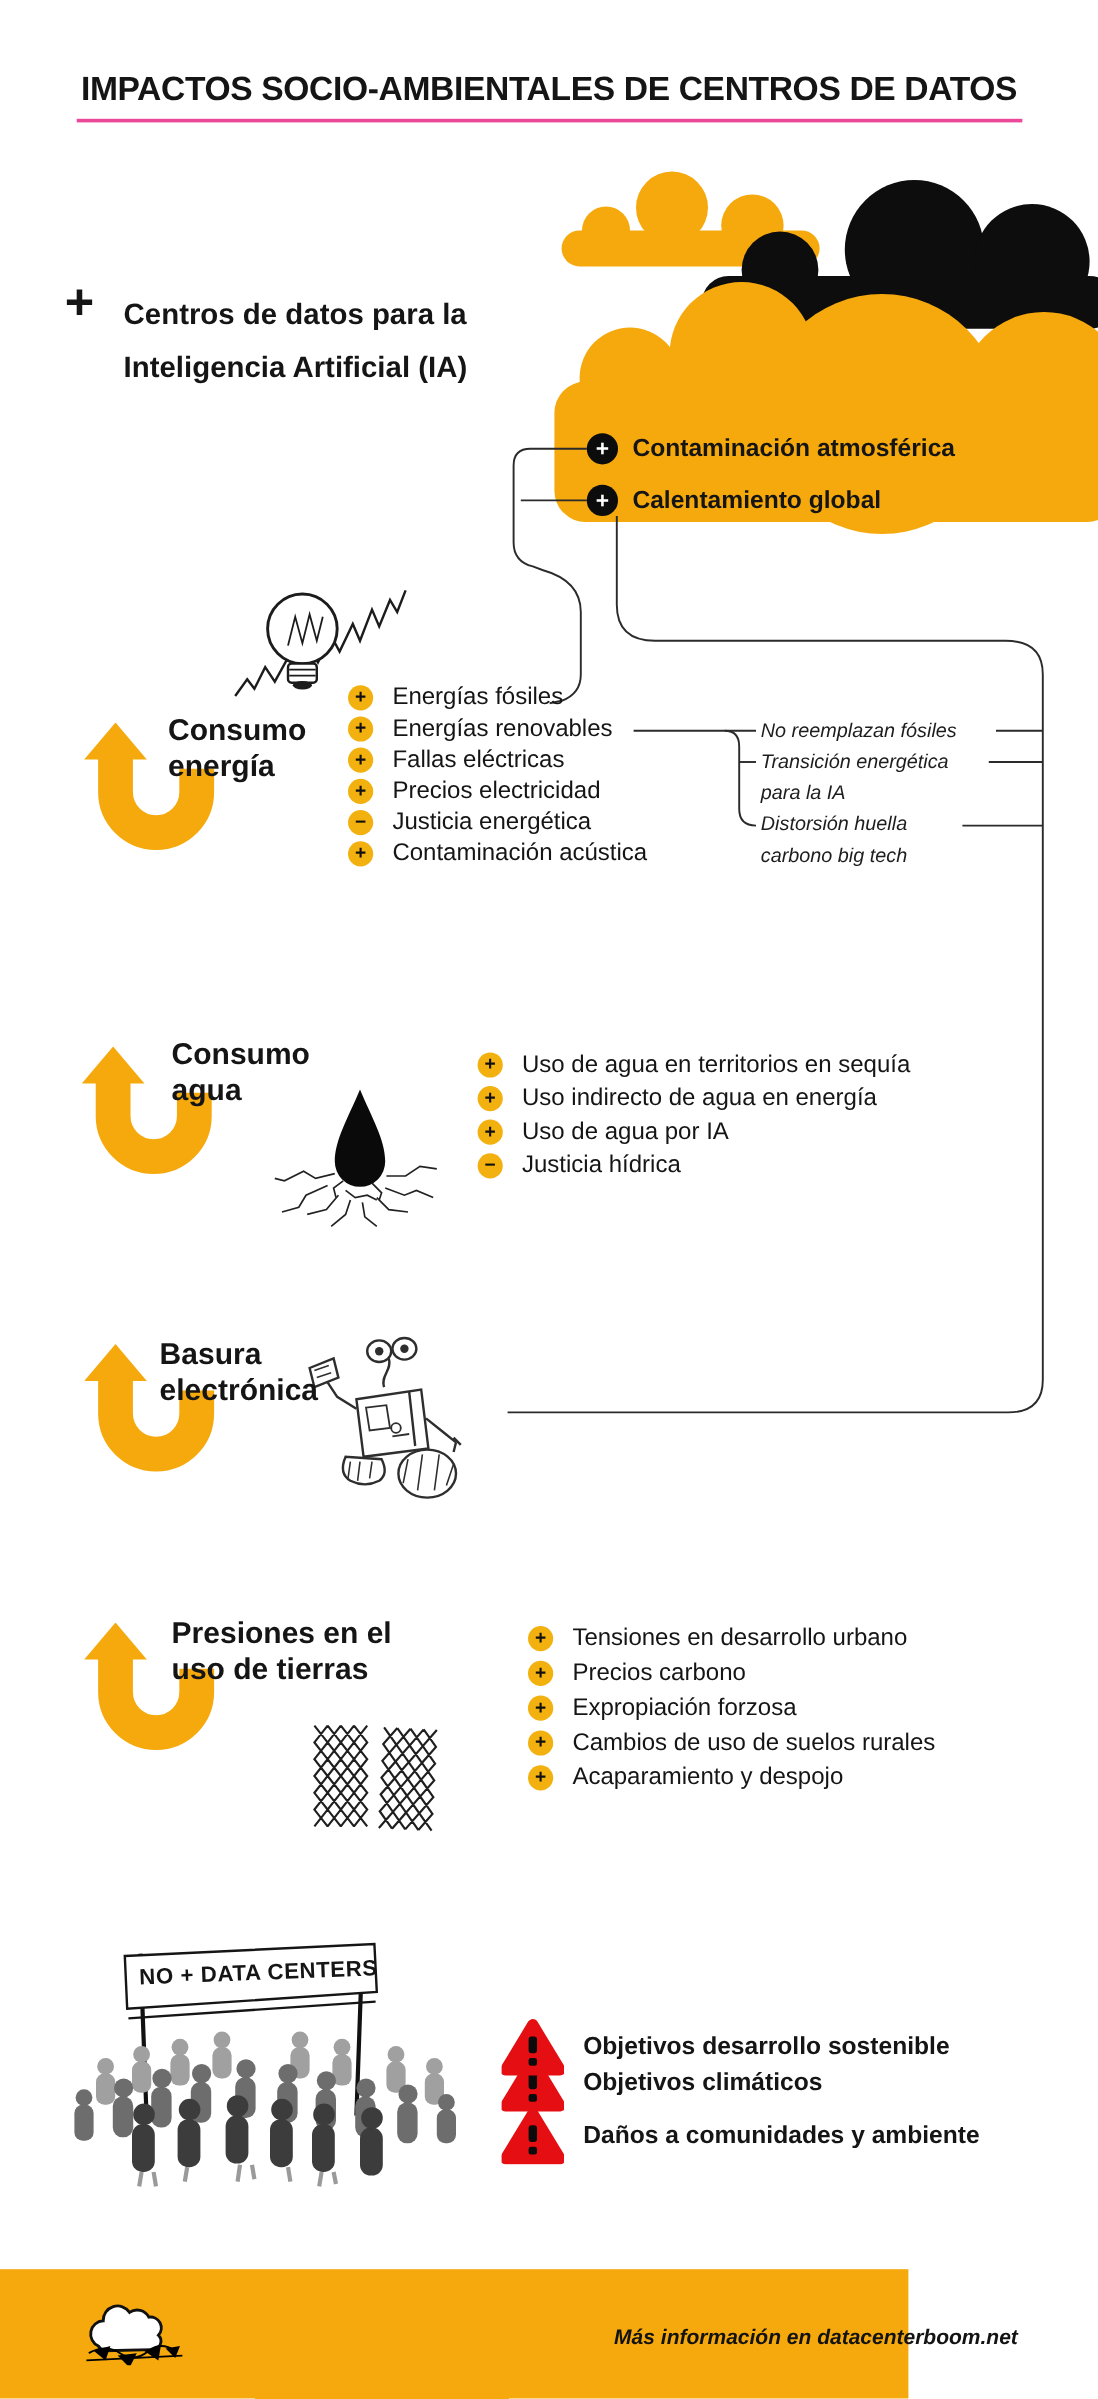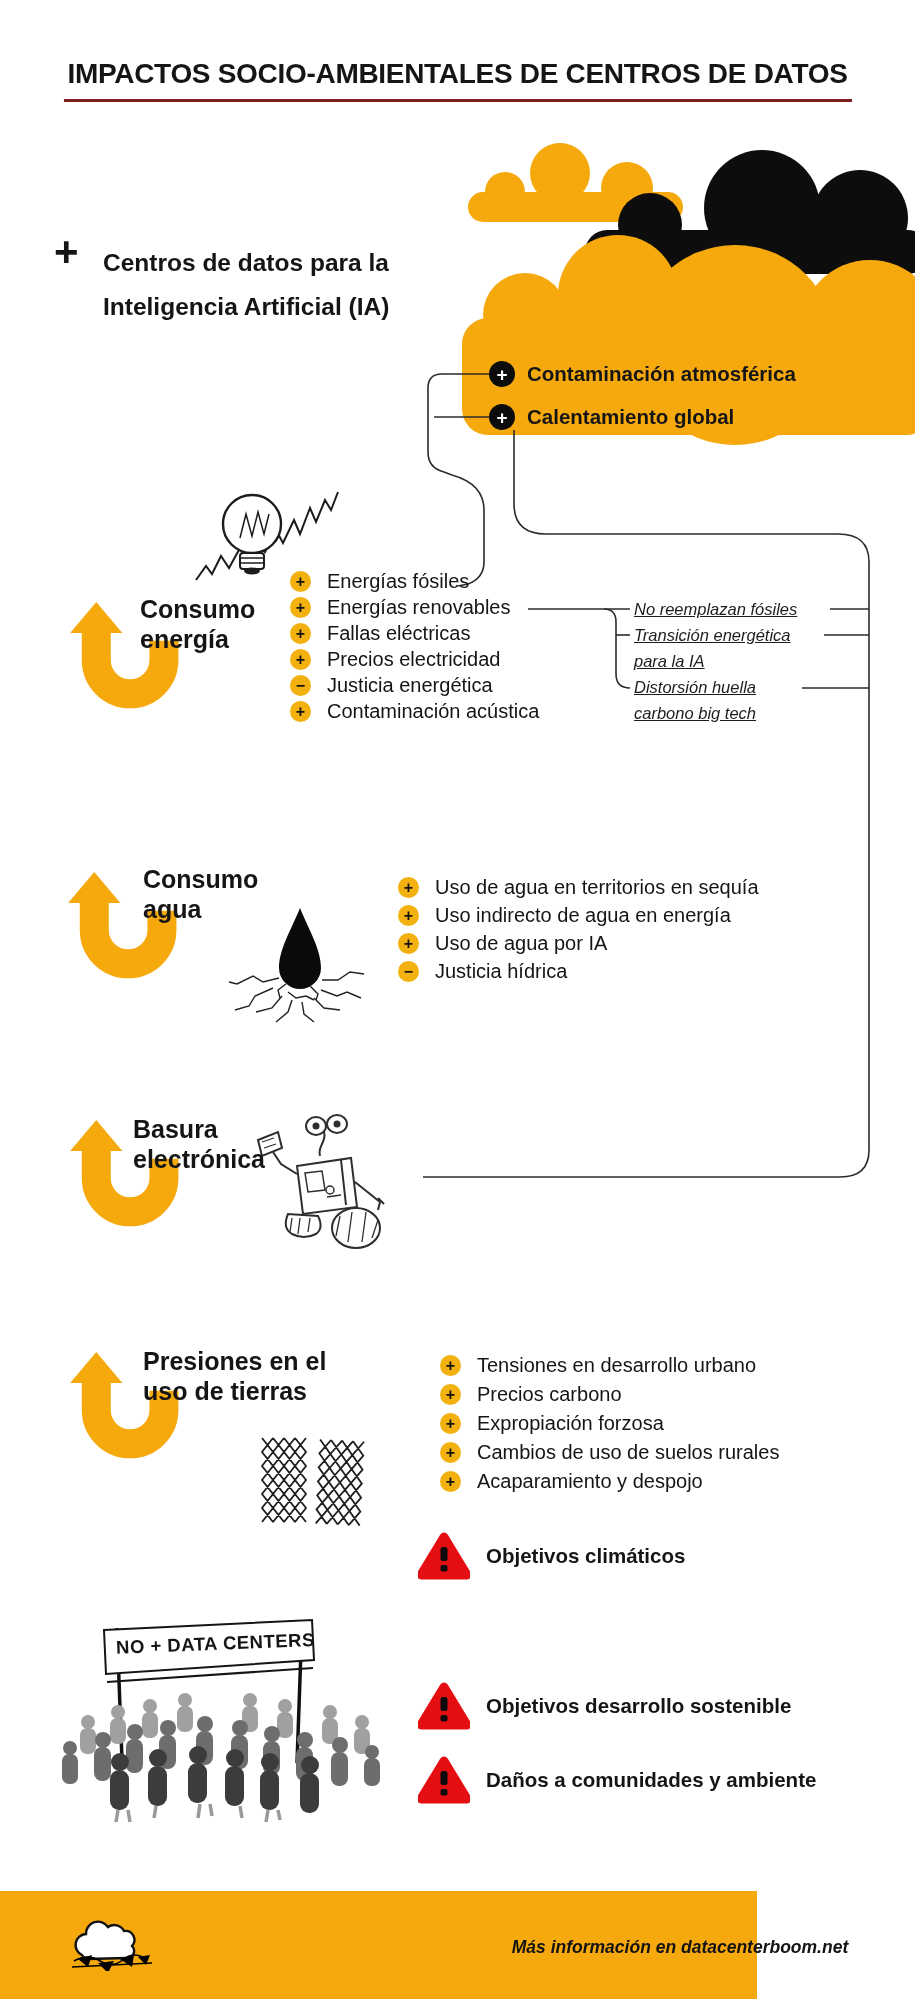--- a/index.html
+++ b/index.html
@@ -1,33 +1,33 @@
 <!DOCTYPE html>
 <html><head>
 <meta charset="utf-8">
 <style>
   html,body{margin:0;padding:0;background:#ffffff;}
   .canvas{position:relative;width:915px;height:1999px;background:#fff;overflow:hidden;
           font-family:"Liberation Sans",sans-serif;color:#151515;}
   .bg{position:absolute;left:0;top:0;z-index:1;}
   .txt{position:absolute;z-index:3;}
   .page-title{top:58px;left:50%;transform:translateX(-50%);font-size:28px;font-weight:700;
-              letter-spacing:-0.3px;white-space:nowrap;border-bottom:3px solid #7f1d1d;padding:0 4px 9px 4px;}
+              letter-spacing:-0.3px;white-space:nowrap;border-bottom:3px solid #ec4899;padding:0 4px 9px 4px;}
   .intro-plus{left:54px;top:232px;font-size:42px;font-weight:900;line-height:40px;}
   .intro-heading{left:103px;top:241px;width:322px;font-size:24.5px;line-height:44px;font-weight:600;}
   .impact-row{display:flex;align-items:center;gap:12px;}
   .cimp{width:26px;height:26px;border-radius:50%;background:#0c0c0c;color:#fff;font-size:19px;
         font-weight:700;display:flex;align-items:center;justify-content:center;flex:0 0 auto;line-height:1;}
   .impact-label{font-size:20.5px;font-weight:700;white-space:nowrap;}
   .sec-title{font-size:25px;font-weight:700;line-height:30px;}
   .row{display:flex;align-items:center;gap:16px;position:absolute;}
   .bullet{width:21px;height:21px;border-radius:50%;background:#F2B10E;color:#101010;font-size:16px;
           font-weight:800;display:flex;align-items:center;justify-content:center;flex:0 0 auto;line-height:1;}
   .lbl{font-size:20px;white-space:nowrap;}
-  .note{font-style:italic;font-size:16.5px;line-height:26px;color:#1d1d1d;width:192px;text-decoration:underline;}
+  .note{font-style:italic;font-size:16.5px;line-height:26px;color:#1d1d1d;width:192px;}
   .warn-row{position:absolute;display:flex;align-items:center;gap:16px;}
   .warn-label{font-size:20.5px;font-weight:700;white-space:nowrap;}
   .banner-text{left:116px;top:1633px;width:192px;font-size:18.5px;font-weight:700;letter-spacing:0.5px;
                transform:rotate(-2.2deg);white-space:nowrap;}
   .footer{position:absolute;left:0;top:1891px;width:757px;height:108px;background:#F6A90D;z-index:2;}
   .footer-note{position:absolute;left:480px;top:46px;width:400px;text-align:center;font-style:italic;
                font-weight:700;font-size:17.5px;color:#131313;}
 </style>
 </head>
 <body>
@@ -284,21 +284,21 @@
     <span class="bullet">+</span>
     <span class="lbl">Cambios de uso de suelos rurales</span>
   </div>
   <div class="row txt" style="left:440px;top:1470px;">
     <span class="bullet">+</span>
     <span class="lbl">Acaparamiento y despojo</span>
   </div>
 
   <div class="txt banner-text">NO + DATA CENTERS</div>
 
-  <div class="warn-row txt" style="left:418px;top:1532px;text-align:right;">
+  <div class="warn-row txt" style="left:418px;top:1712px;text-align:right;">
     <svg width="52" height="48" viewBox="0 0 52 48">
       <polygon points="26,5 49,43 3,43" fill="#E50E12" stroke="#E50E12" stroke-width="9" stroke-linejoin="round"></polygon>
       <rect x="22.5" y="15" width="7" height="14" rx="2.5" fill="#0b0b0b"></rect>
       <rect x="22.5" y="33" width="7" height="6.5" rx="2" fill="#0b0b0b"></rect>
     </svg>
     <span class="warn-label">Objetivos climáticos</span>
   </div>
   <div class="warn-row txt" style="left:418px;top:1682px;">
     <svg width="52" height="48" viewBox="0 0 52 48">
       <polygon points="26,5 49,43 3,43" fill="#E50E12" stroke="#E50E12" stroke-width="9" stroke-linejoin="round"></polygon>

